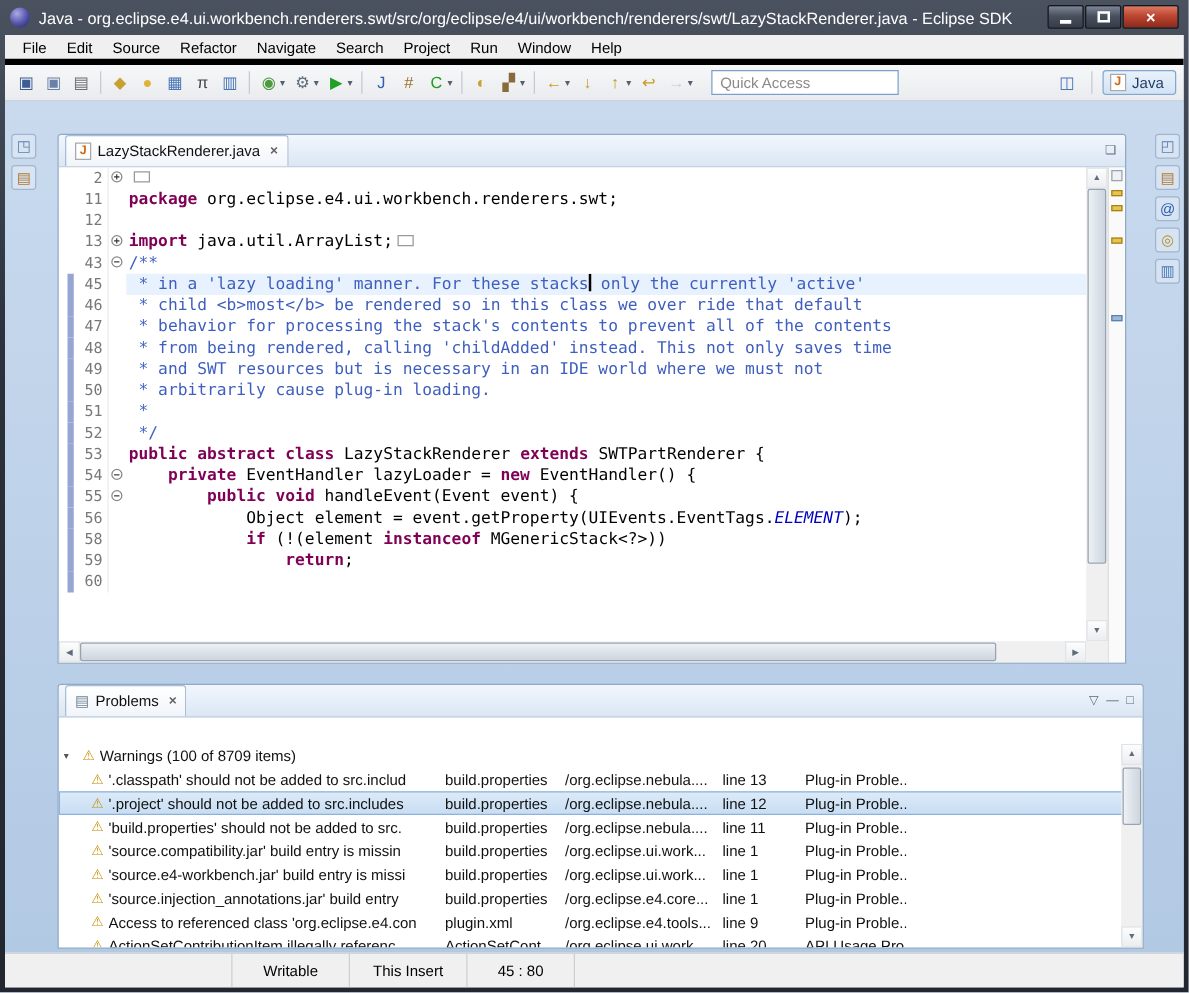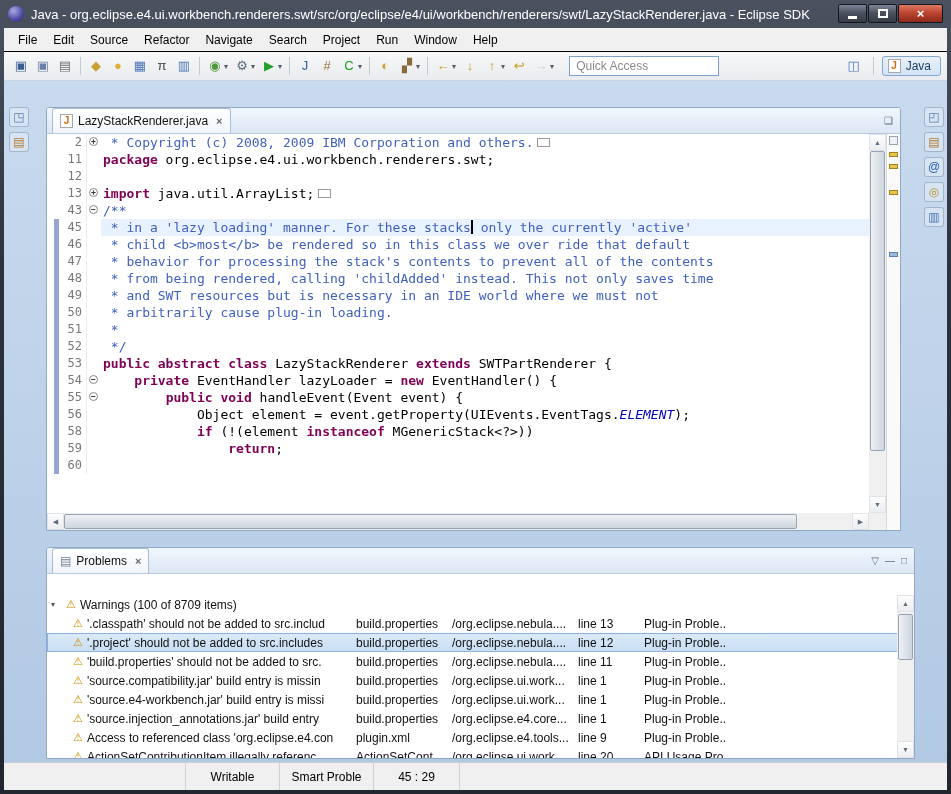--- a/index.html
+++ b/index.html
@@ -11,21 +11,21 @@
 .app-icon{width:16px;height:16px;border-radius:50%;background:radial-gradient(circle at 35% 30%,#a9a9e4,#5151a8 55%,#222258);margin-right:7px;flex:none}
 .title-text{font-size:13px;white-space:nowrap;overflow:hidden;flex:1}
 .winbtns{display:flex;gap:1px;margin-left:8px;align-self:flex-start;padding-top:4px}
 .wbtn{height:19px;border:1px solid #14171d;border-radius:2px;display:flex;align-items:center;justify-content:center;color:#fff}
 .wbtn.min,.wbtn.max{width:29px;background:linear-gradient(#7d8798,#4a515e 45%,#363c47)}
 .minbar{width:9px;height:3px;background:#fff;margin-top:8px}
 .maxbox{width:10px;height:9px;border:2px solid #fff}
 .wbtn.close{width:45px;background:linear-gradient(#e07a63,#bc4632 45%,#8d291a);font-size:13px;font-weight:bold}
 
 .window-body{position:absolute;left:4px;right:4px;top:28px;bottom:4px;background:#bfd2e8;overflow:hidden}
-.menubar{height:24px;background:#f0f0f0;display:flex;align-items:center;padding-left:6px;border-bottom:1px solid #000000}
+.menubar{height:24px;background:#f0f0f0;display:flex;align-items:center;padding-left:6px;border-bottom:5px solid #000000}
 .menu-item{padding:3px 8px;color:#000}
 
 .toolbar{height:29px;background:linear-gradient(#f7f8f9,#e9ebee);display:flex;align-items:center;padding:0 6px;border-bottom:1px solid #c9d4e0}
 .tbuttons{display:flex;align-items:center}
 .tbtn{display:flex;align-items:center;gap:1px;padding:2px 3px;border-radius:2px}
 .tbtn .glyph{font-size:13px;line-height:16px;width:16px;text-align:center}
 .tbtn.disabled .glyph{opacity:.4}
 .dd{font-size:8px;color:#55606e}
 .tsep{width:1px;height:18px;background:#c3cad3;margin:0 4px}
 .quick-access{width:150px;height:20px;margin-left:12px;border:1px solid #7ba0cc;background:#fff;font:12px "Liberation Sans",sans-serif;padding:0 6px;color:#333}
@@ -252,21 +252,21 @@
         <div class="ebody">
           <div class="code-view">
               <div>
                 <div class="cline">
                   <span class="anno"></span>
                   <span class="qdiff"></span>
                   <span class="lnum">2</span>
                   <span class="lfold">
                     <span class="foldc">+</span>
                   </span>
-                  <span class="ltext"><span class="tk-doc"> * Copyright (c) 2008, 2009 IBM Corporation and others.</span><span class="foldbox"></span></span>
+                  <span class="ltext"><span class="foldbox"></span></span>
                 </div>
                 <div class="cline">
                   <span class="anno"></span>
                   <span class="qdiff"></span>
                   <span class="lnum">11</span>
                   <span class="lfold"></span>
                   <span class="ltext"><span class="tk-kw">package</span><span class="tk-plain"> org.eclipse.e4.ui.workbench.renderers.swt;</span></span>
                 </div>
                 <div class="cline">
                   <span class="anno"></span>
@@ -554,17 +554,17 @@
               <div class="sbtn">▼</div>
             </div>
           </div>
         </div>
       </div>
     </div>
 
     <div class="statusbar">
       <div class="sseg spacer"></div>
       <div class="sseg w1">Writable</div>
-      <div class="sseg w2">Smart Proble</div>
-      <div class="sseg w3">45 : 29</div>
+      <div class="sseg w2">This Insert</div>
+      <div class="sseg w3">45 : 80</div>
     </div>
   </div>
 </div>
 
 </body></html>

